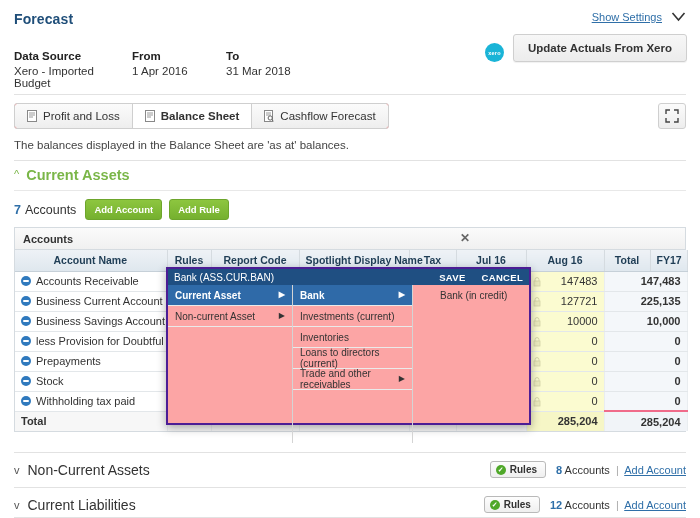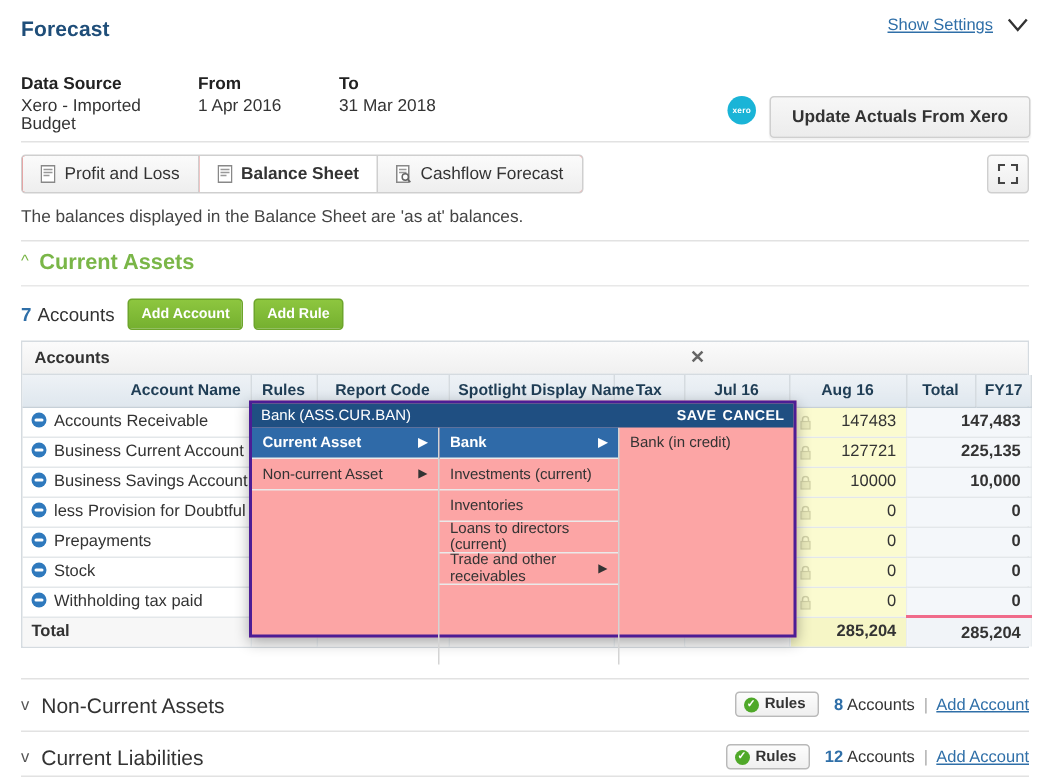--- a/index.html
+++ b/index.html
@@ -33,21 +33,21 @@
 
   
   .meta { position: absolute; top: 50px; left: 14px; }
   .meta-col { display: inline-block; vertical-align: top; }
   .meta-col.ds { width: 118px; }
   .meta-col.fr { width: 94px; }
   .meta-col.to { width: 140px; }
   .meta-label { font-size: 11.5px; font-weight: bold; color: #222; display:block; margin-bottom: 3px;}
   .meta-value { font-size: 11.5px; color: #333; display:block; }
 
-  .xero-btn-wrap { position: absolute; top: 64px; right: 13px; display:flex; align-items:flex-start; }
+  .xero-btn-wrap { position: absolute; top: 34px; right: 13px; display:flex; align-items:flex-end; }
   .xero-logo {
     width: 19px; height: 19px; border-radius: 50%;
     background: #1ab4d7; color: #fff; font-size: 5.5px;
     display:flex; align-items:center; justify-content:center;
     font-weight:bold; letter-spacing:.2px; margin-right: 9px;
   }
   .xero-btn {
     background: linear-gradient(#f7f7f7,#ececec);
     border: 1px solid #cfcfcf; border-radius: 3px;
     padding: 7px 14px; font-size: 11.5px; font-weight: bold;
@@ -123,21 +123,21 @@
     font-size:12px; color:#666; cursor:pointer; line-height:1;
   }
   table.grid { border-collapse: collapse; width:100%; table-layout: fixed; }
   table.grid th {
     background: linear-gradient(#eef2f6,#dfe7ee);
     border-bottom:1px solid #c6d0d8;
     border-right:1px solid #d5dbe0;
     font-size:10.5px; font-weight:bold; color:#1f3d55;
     height:21px; padding: 0 6px; text-align:center; white-space:nowrap;
   }
-  table.grid th.left { text-align:right; padding-left:5px; }
+  table.grid th.left { text-align:center; padding-left:5px; }
   table.grid td {
     border-bottom:1px solid #e3e7ea;
     border-right:1px solid #e9edf0;
     font-size:11px; height:20px; padding: 0 6px; color:#333;
     white-space:nowrap; overflow:hidden;
   }
   td.name { padding-left: 6px; }
   .dot {
     display:inline-block; width:10px; height:10px; border-radius:50%;
     background:#2f79bd; position:relative; margin-right:5px;
@@ -163,26 +163,26 @@
     width: 365px; height:158px;
     background:#fca5a5; border:2px solid #4c1d95;
     box-shadow: 0 3px 9px rgba(0,0,0,.32);
     z-index: 40;
   }
   .menu-head {
     height:16px; background:#1f4f82; color:#fff;
     font-size:10px; display:flex; align-items:center;
     padding: 0 6px; position:relative;
   }
-  .menu-head .sc { position:absolute; right:6px; display:flex; gap:4px; }
+  .menu-head .sc { position:absolute; right:6px; display:flex; gap:16px; }
   .menu-head .sc span { font-size:9.5px; font-weight:bold; color:#fff; cursor:pointer; letter-spacing:.3px;}
   .menu-body { display:flex; height:158px; }
   .col-a { width:125px; border-right:1px solid #d4d4d4; }
   .col-b { width:120px; border-right:1px solid #d4d4d4; }
-  .col-c { flex:1; }
+  .col-c { flex:1;margin-left:20px; }
   .mi {
     height:21px; display:flex; align-items:center;
     padding: 0 7px; font-size:10px; color:#333; cursor:pointer;
     border-bottom:1px solid #eaeaea; position:relative;
   }
   .col-c .mi { border-bottom:none; }
   .mi.sel { background:#2f6aa8; color:#fff; font-weight:bold; }
   .mi .arr { position:absolute; right:7px; font-size:8px; line-height:1; }
 
   

